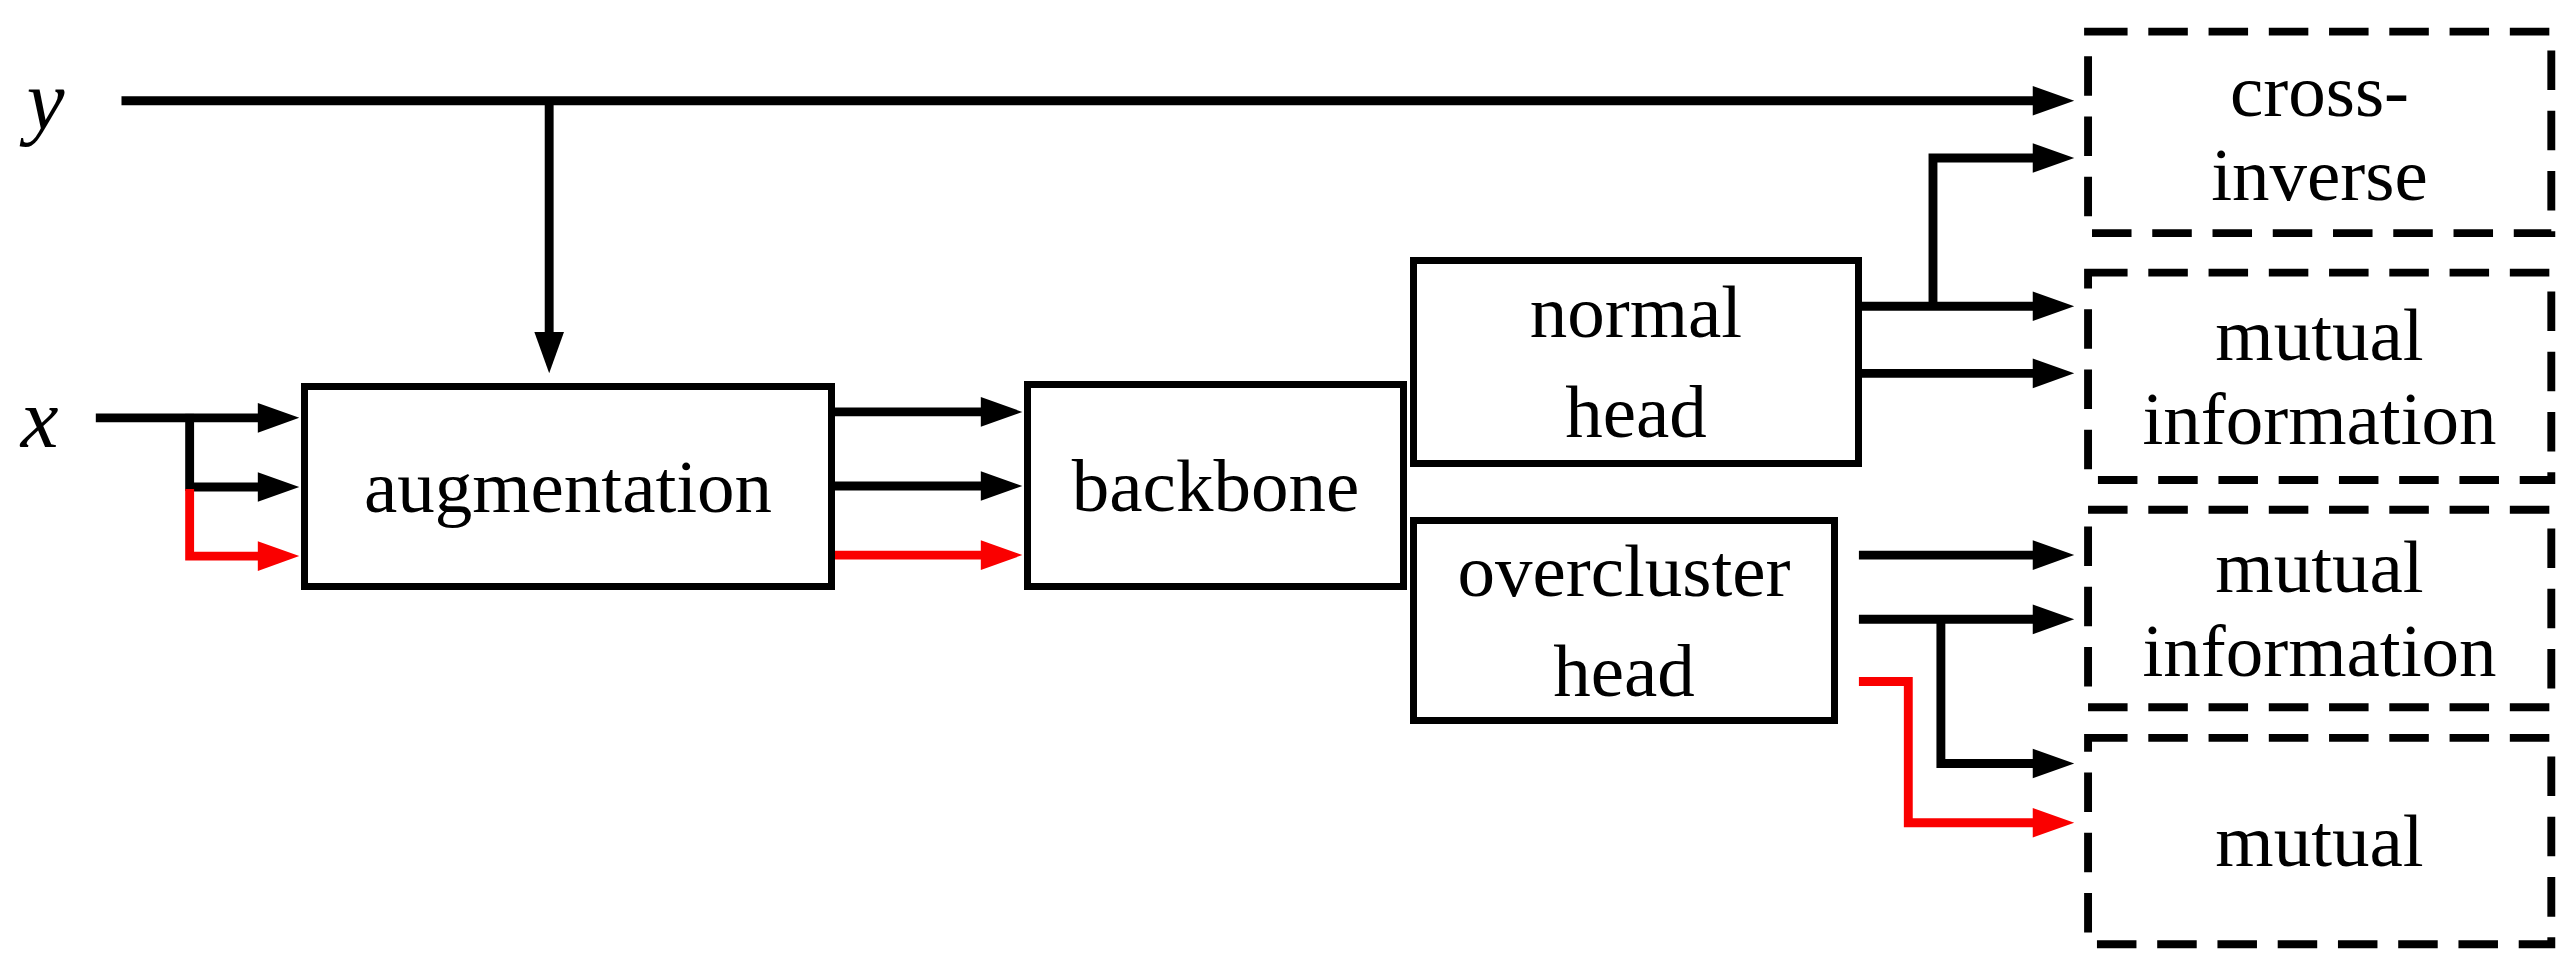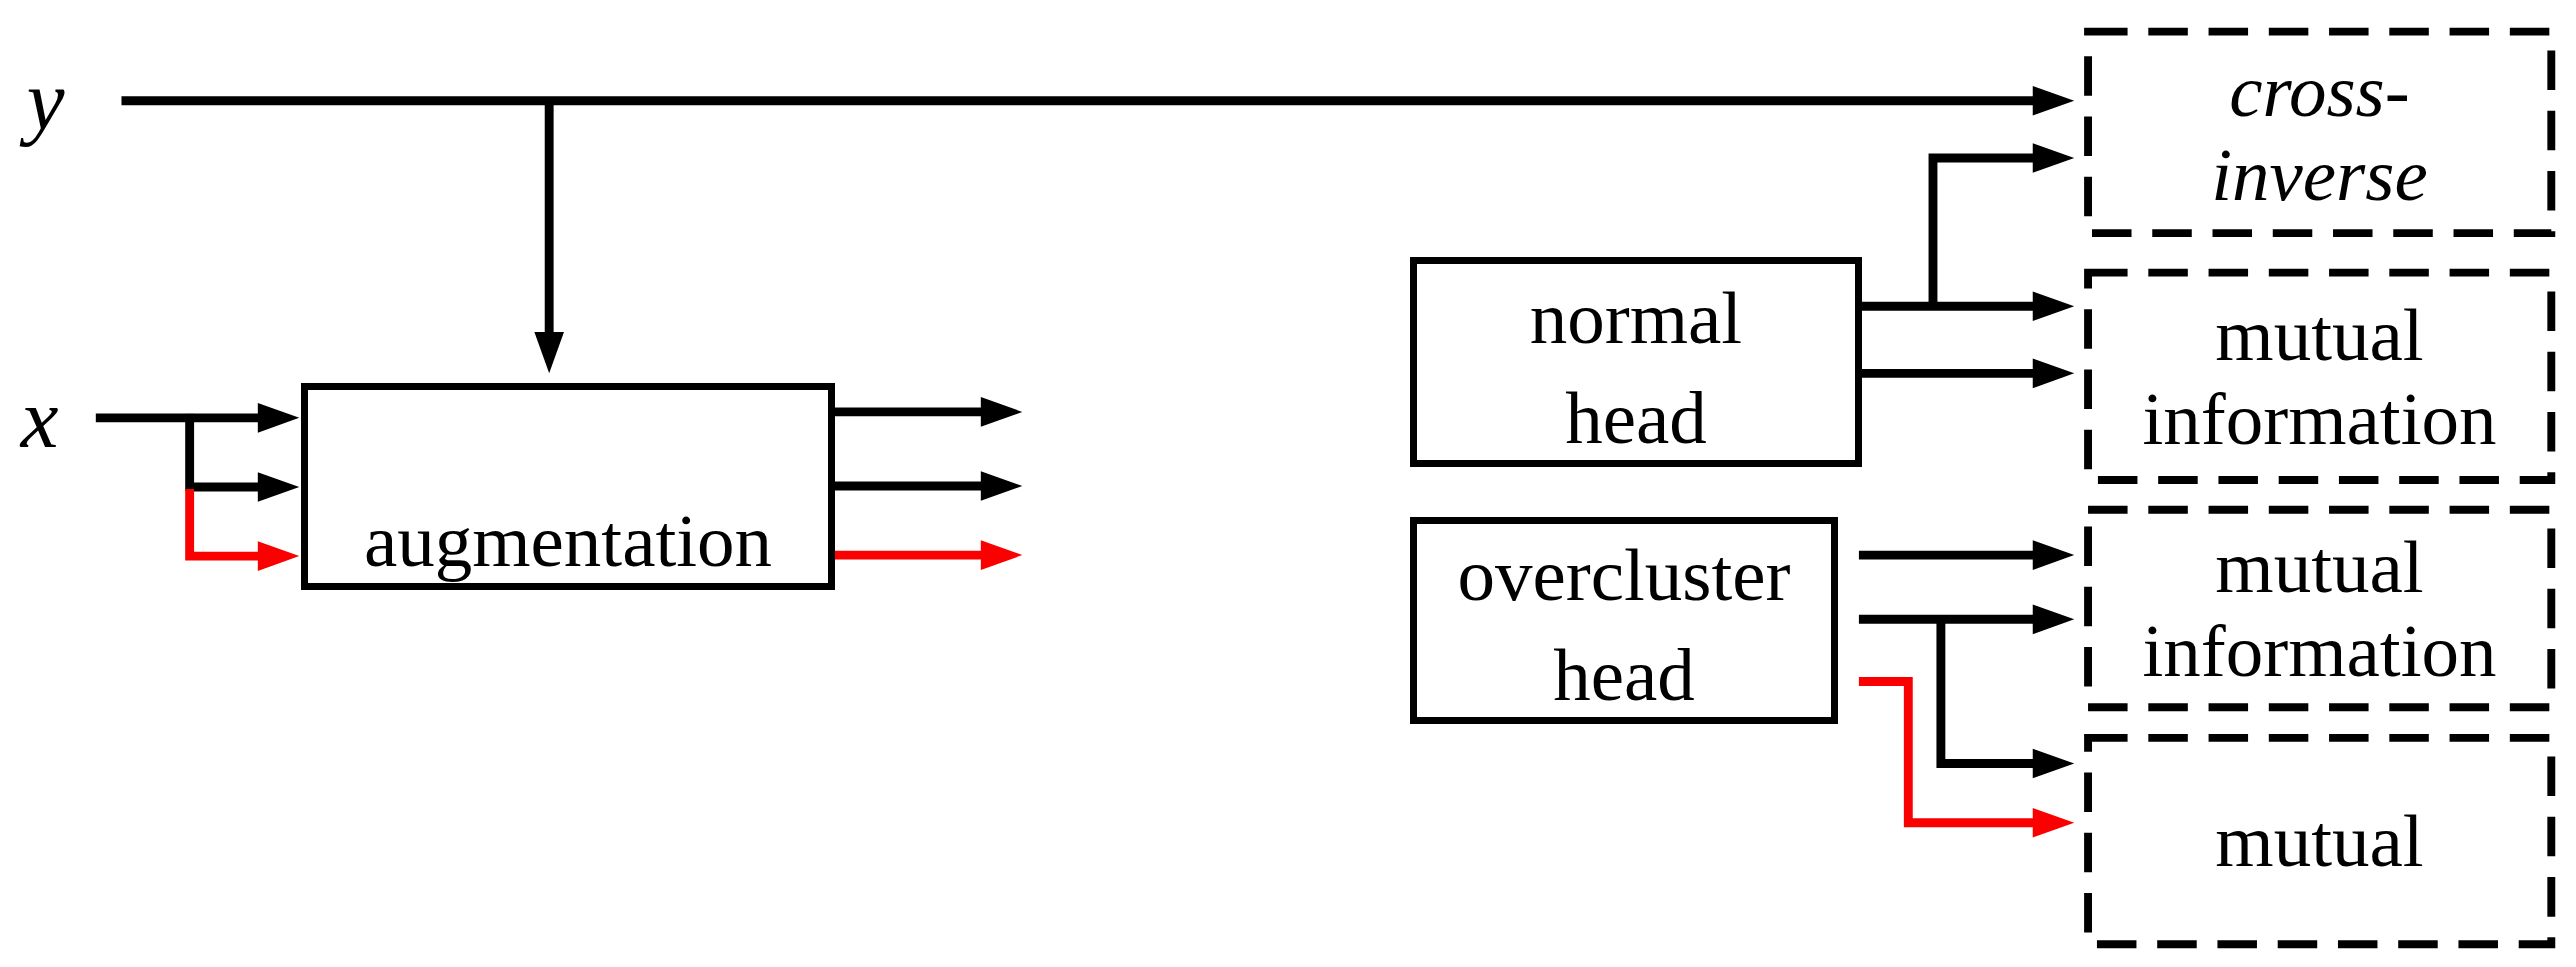--- a/index.html
+++ b/index.html
@@ -22,21 +22,21 @@
   .wire{stroke:var(--line-black);stroke-width:9;fill:none;}
   .wire.red{stroke:var(--line-red);}
   .head{fill:var(--line-black);stroke:none;}
   .head.red{fill:var(--line-red);}
   .dashedbox{stroke:var(--box-border);stroke-width:8;fill:var(--bg);stroke-dasharray:40 21;}
   .node{
     position:absolute;
     box-sizing:border-box;
     border:7px solid var(--box-border);
     background:var(--bg);
-    display:flex;flex-direction:column;align-items:center;justify-content:flex-end;
+    display:flex;flex-direction:column;align-items:center;justify-content:center;
     font-size:75px;line-height:1.12;
     text-align:center;
     white-space:nowrap;
     gap:16px;
   }
   .losslabel{
     position:absolute;
     box-sizing:border-box;
     display:flex;flex-direction:column;align-items:center;justify-content:center;
     font-size:75px;line-height:1.12;
@@ -104,30 +104,33 @@
   <div class="iolabel" style="left:8px;top:49px;width:75px;height:103px;">
     <span>y</span>
   </div>
   <div class="iolabel" style="left:2px;top:371px;width:75px;height:95px;">
     <span>x</span>
   </div>
 
   <div class="node" style="left:301px;top:383px;width:534px;height:207px;">
     <span>augmentation</span>
   </div>
+  <div class="node" style="left:1024px;top:381px;width:383px;height:209px;">
+    <span>backbone</span>
+  </div>
   <div class="node" style="left:1410px;top:257px;width:452px;height:210px;">
     <span>normal</span>
     <span>head</span>
   </div>
   <div class="node" style="left:1410px;top:517px;width:428px;height:207px;">
     <span>overcluster</span>
     <span>head</span>
   </div>
 
-  <div class="losslabel" style="left:2084px;top:28px;width:471px;height:209px;font-style:italic;">
+  <div class="losslabel" style="left:2084px;top:28px;width:471px;height:209px;">
     <span>cross-</span>
     <span>inverse</span>
   </div>
   <div class="losslabel" style="left:2084px;top:269px;width:471px;height:215px;">
     <span>mutual</span>
     <span>information</span>
   </div>
   <div class="losslabel" style="left:2084px;top:506px;width:471px;height:205px;">
     <span>mutual</span>
     <span>information</span>

